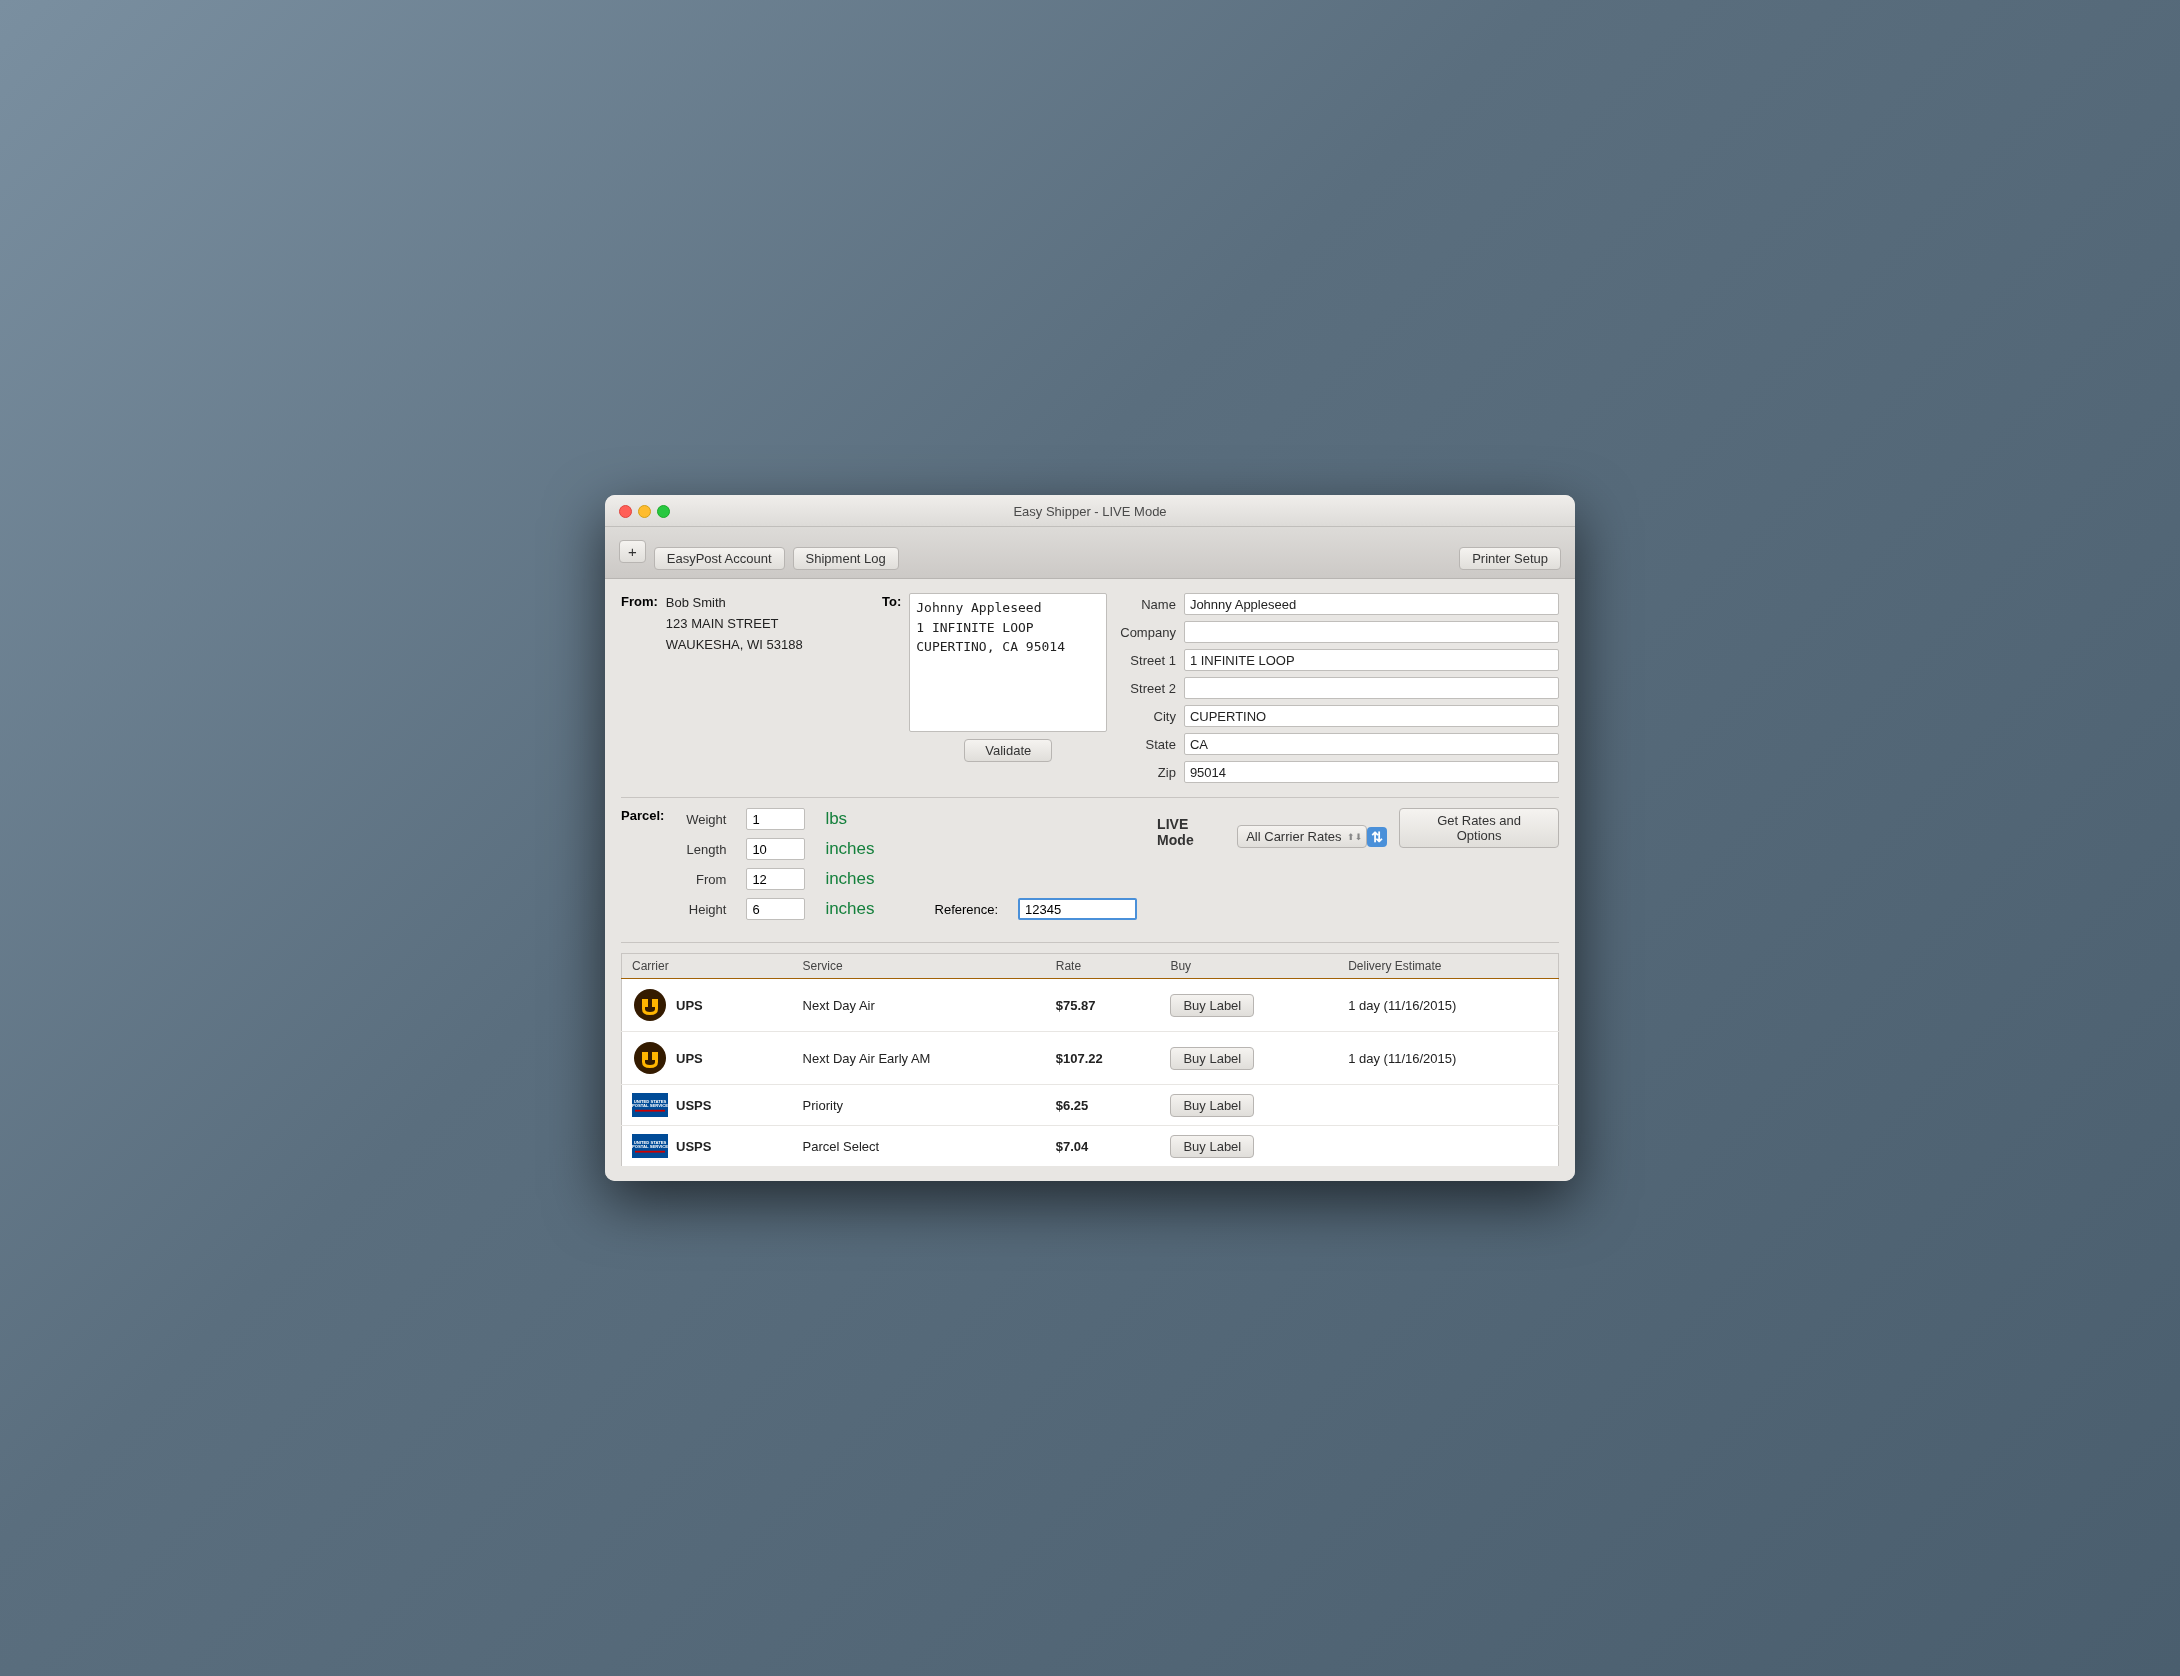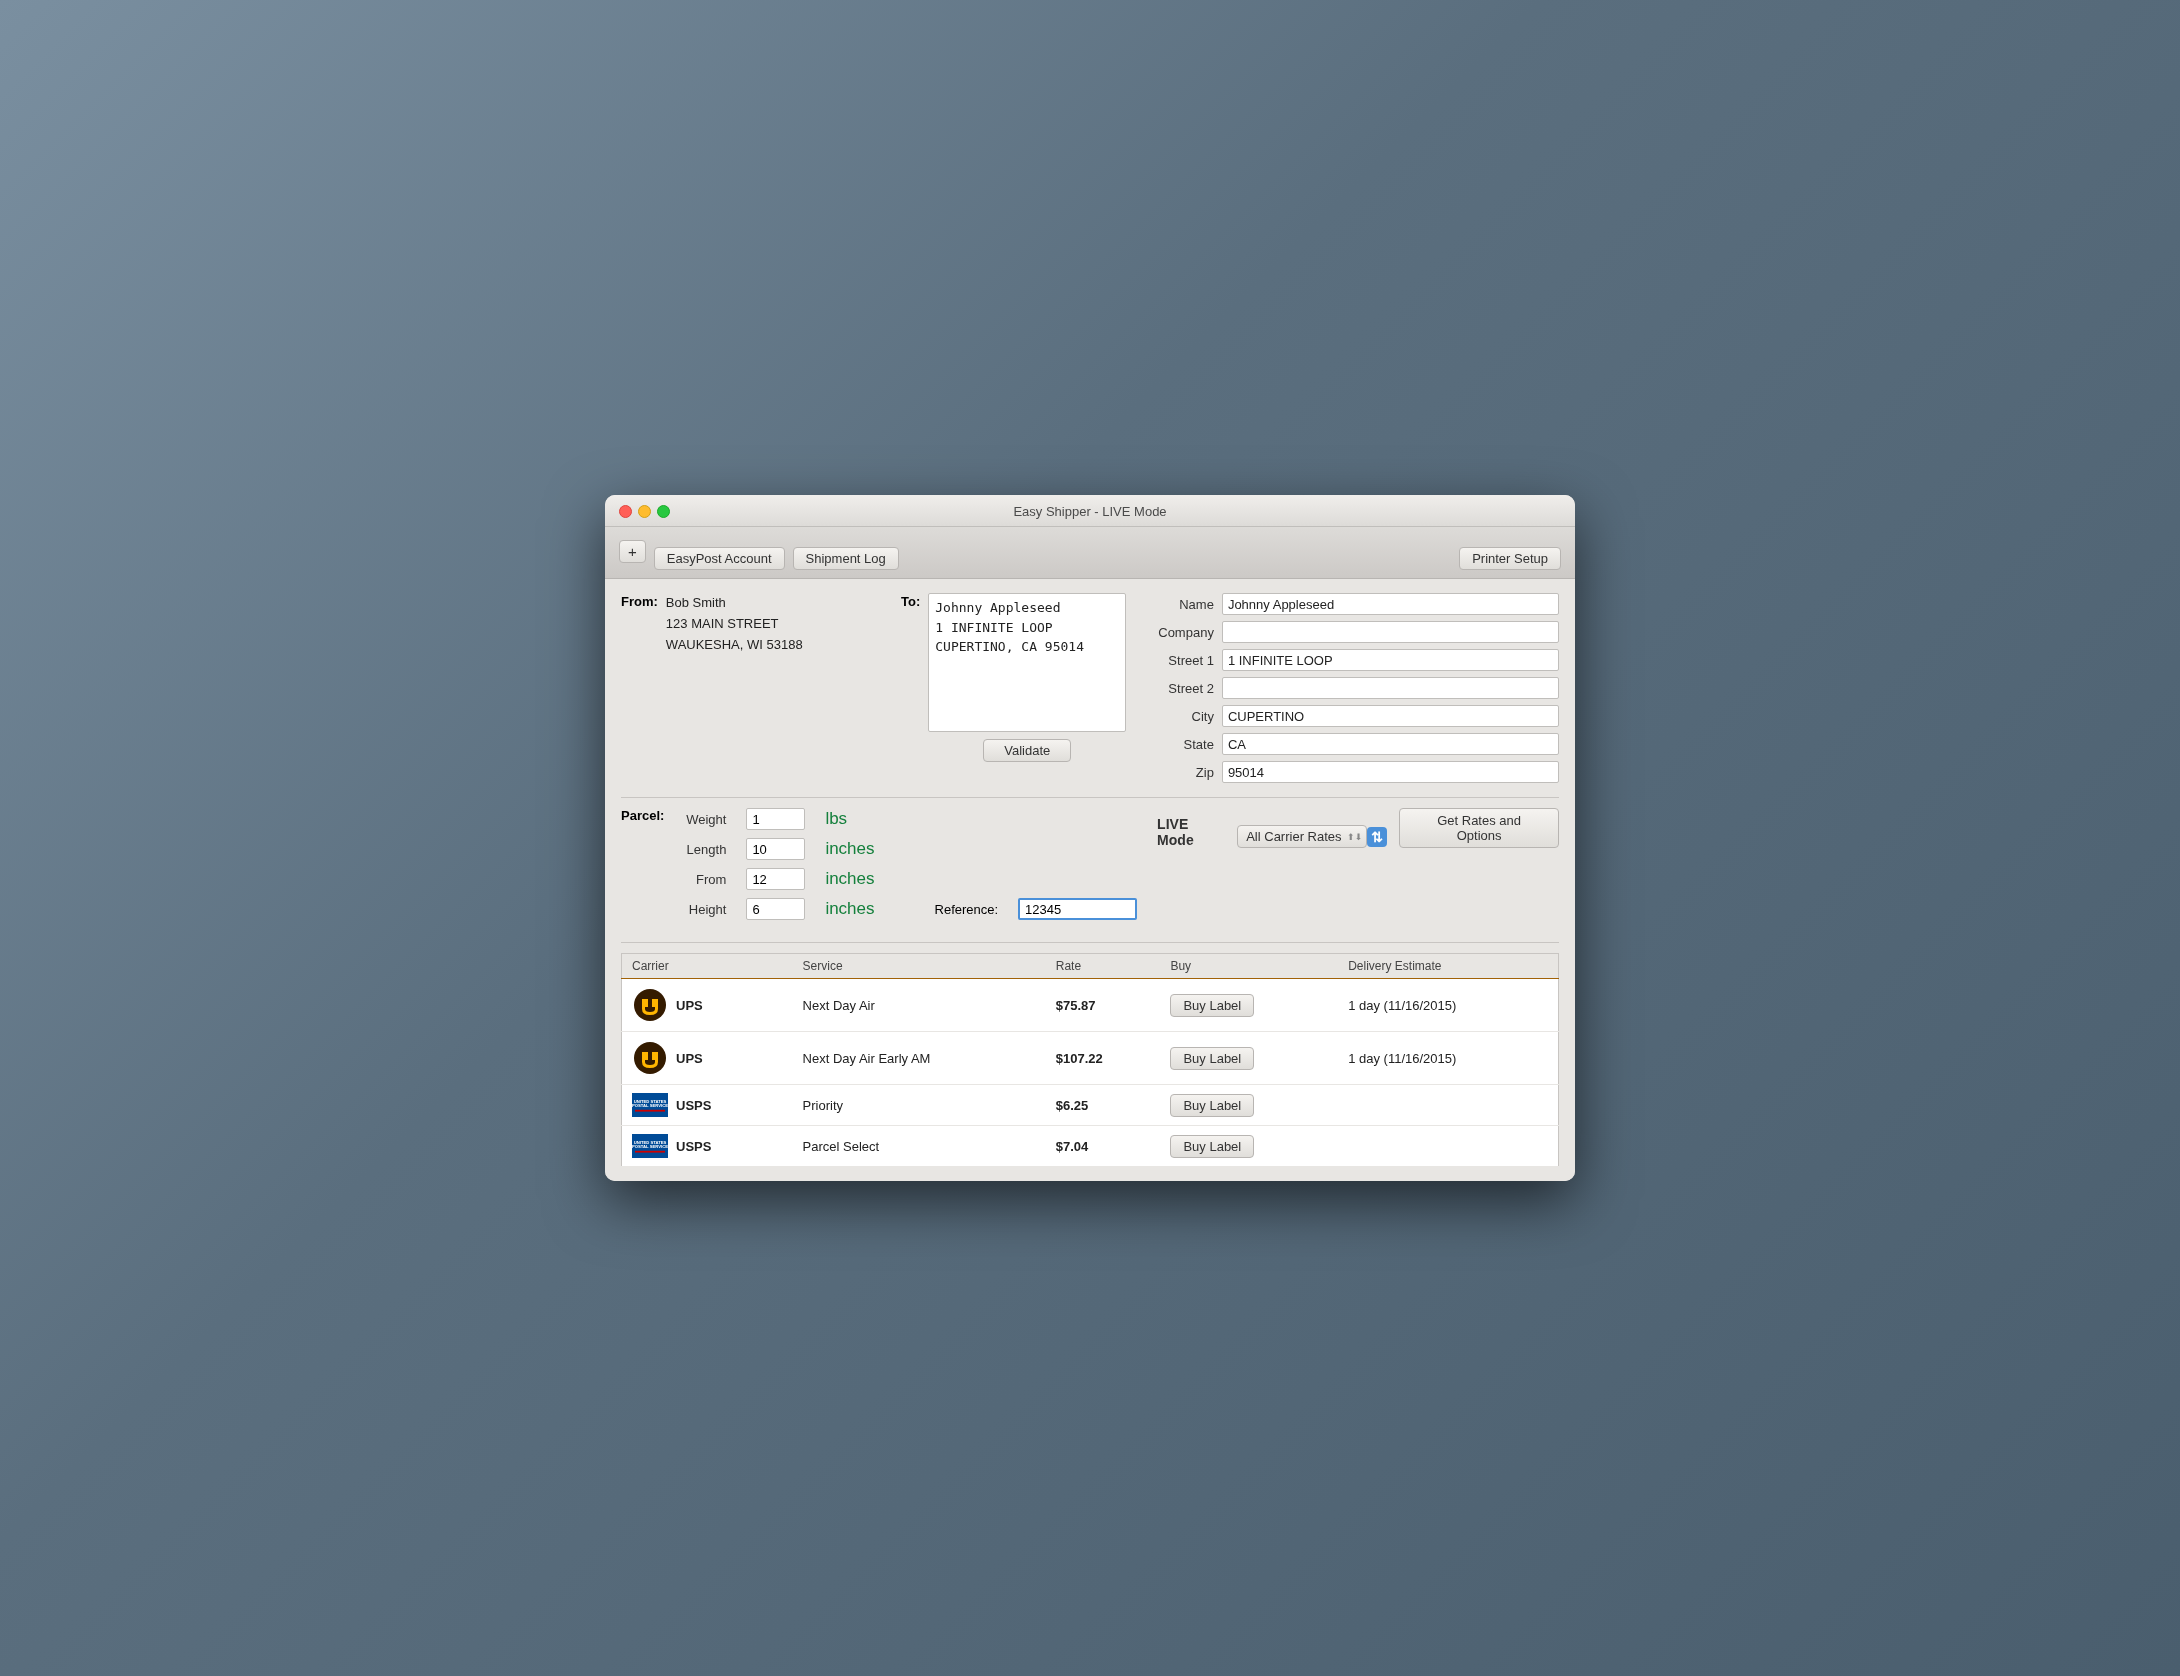--- a/index.html
+++ b/index.html
@@ -93,21 +93,21 @@
     }
 
     .content {
       background: #e8e6e3;
       padding: 14px 16px;
     }
 
     
     .address-section {
       display: flex;
-      gap: 32px;
+      gap: 13px;
       margin-bottom: 14px;
     }
 
     .from-block {
       display: flex;
       gap: 8px;
       align-items: flex-start;
       min-width: 248px;
     }
 

